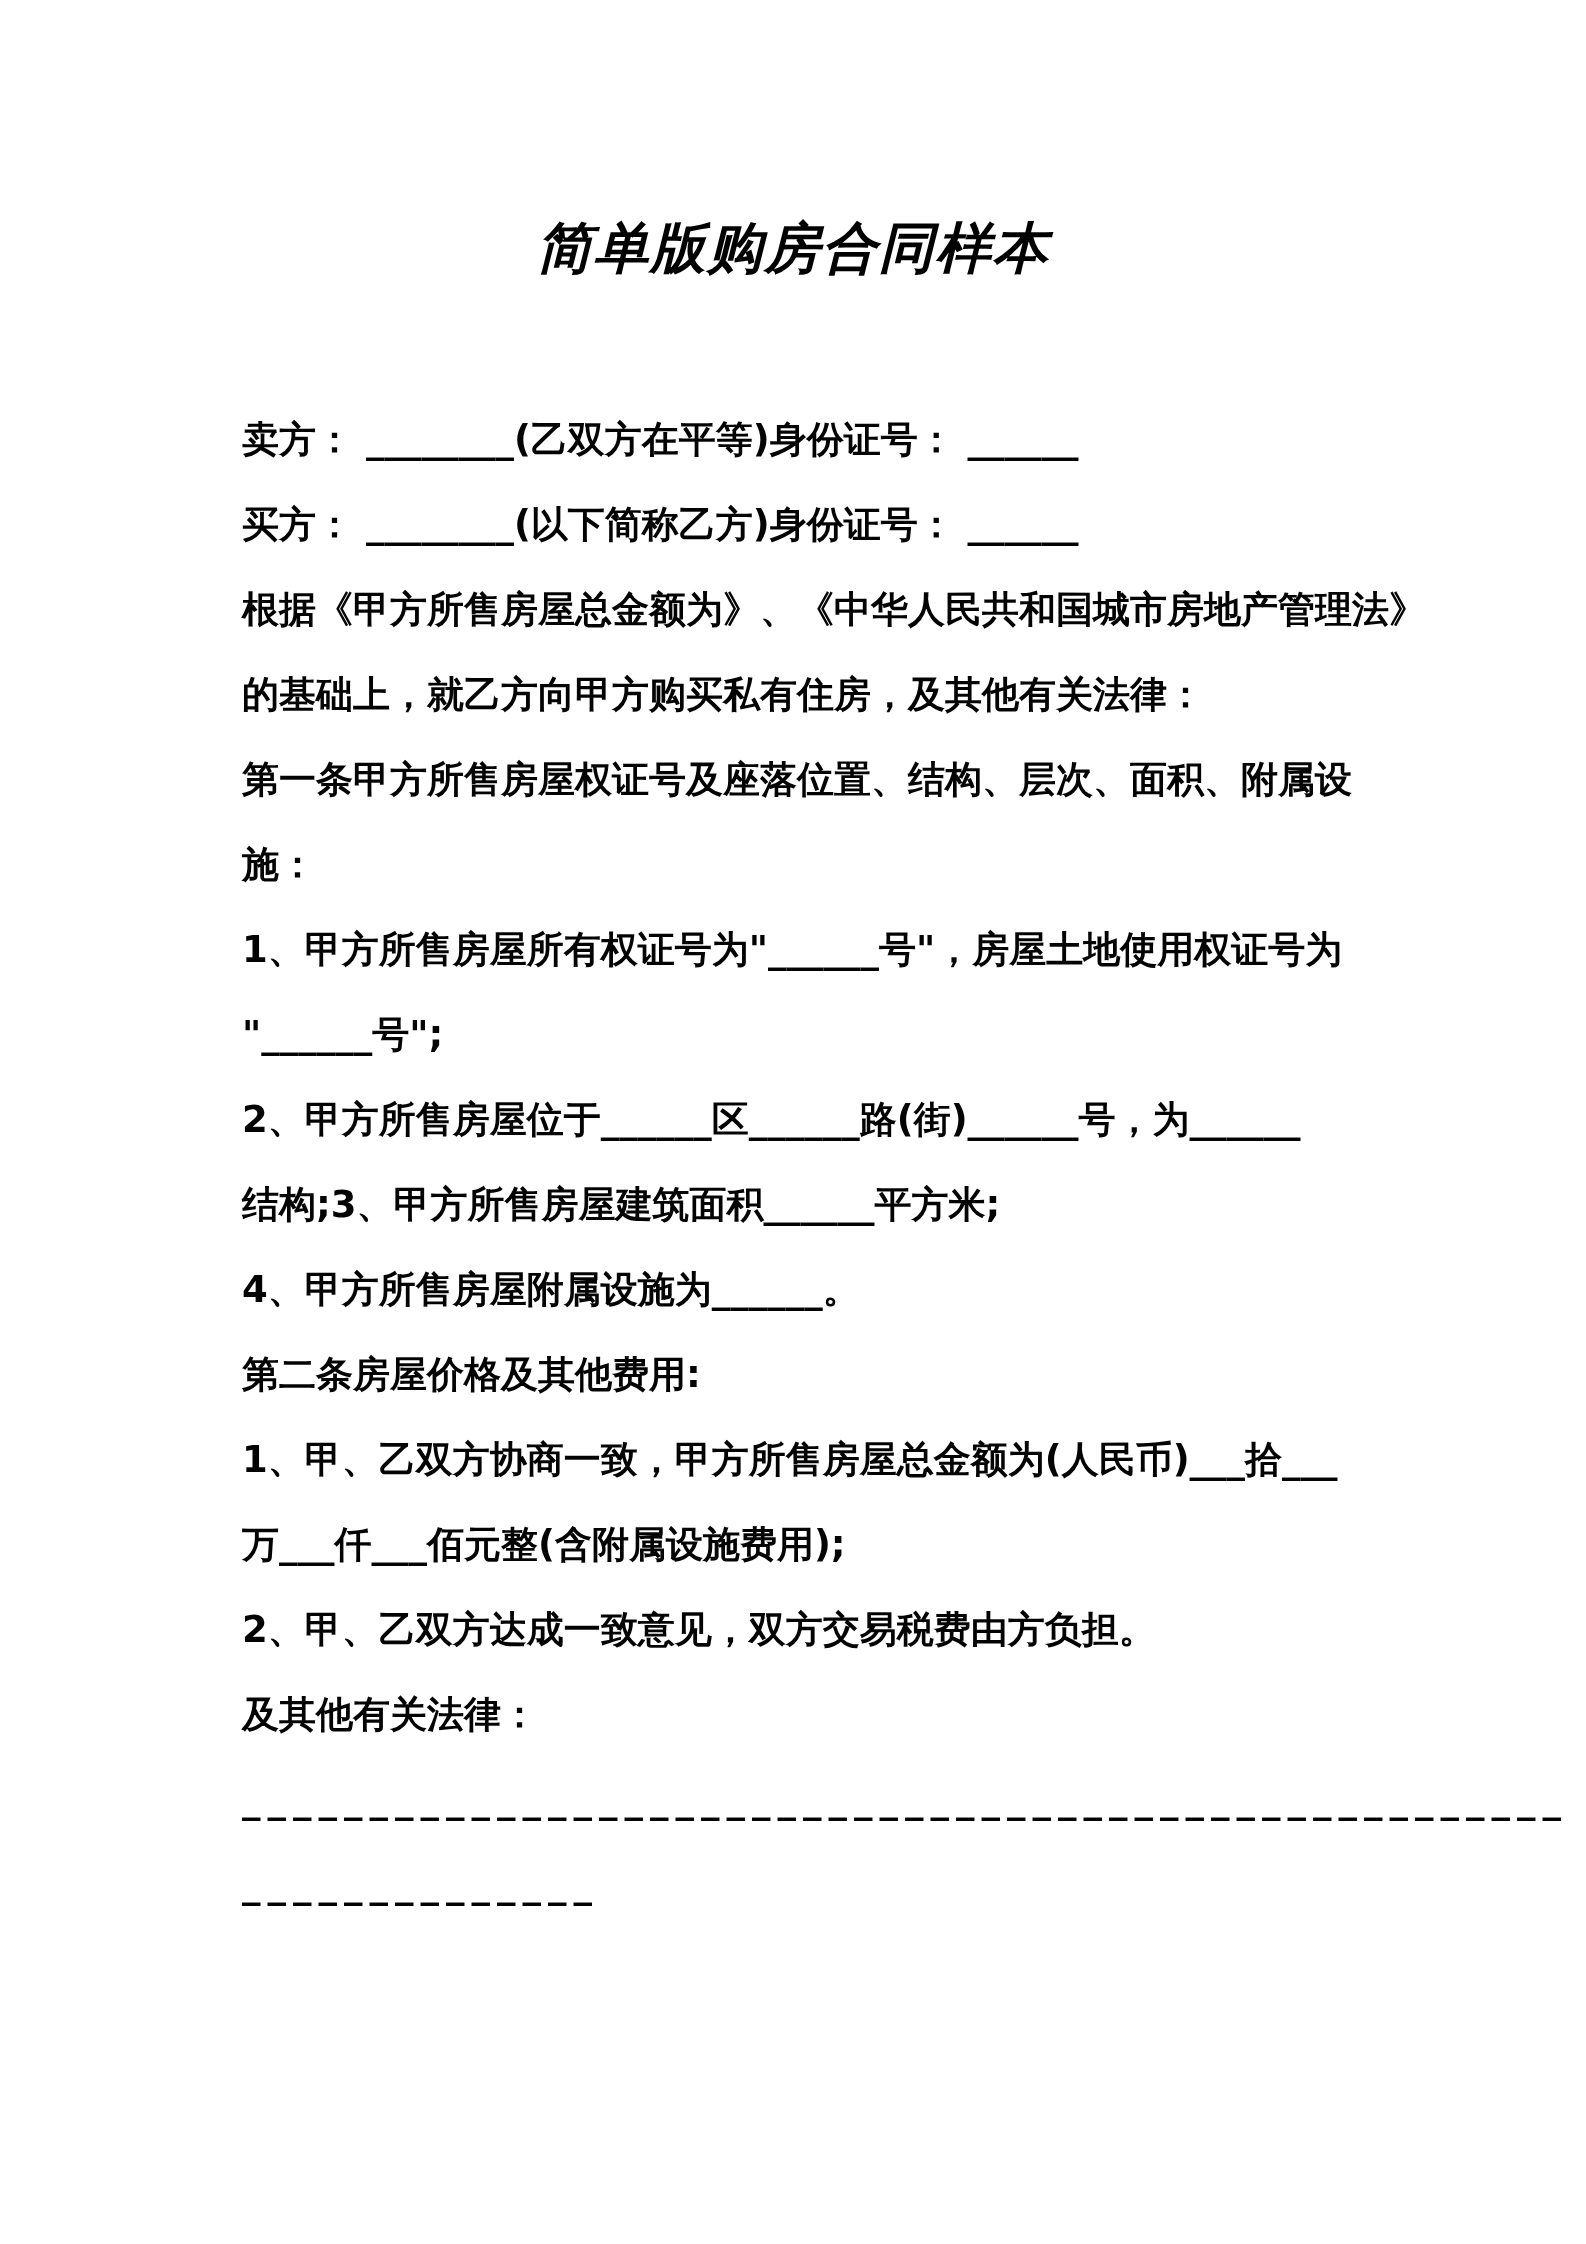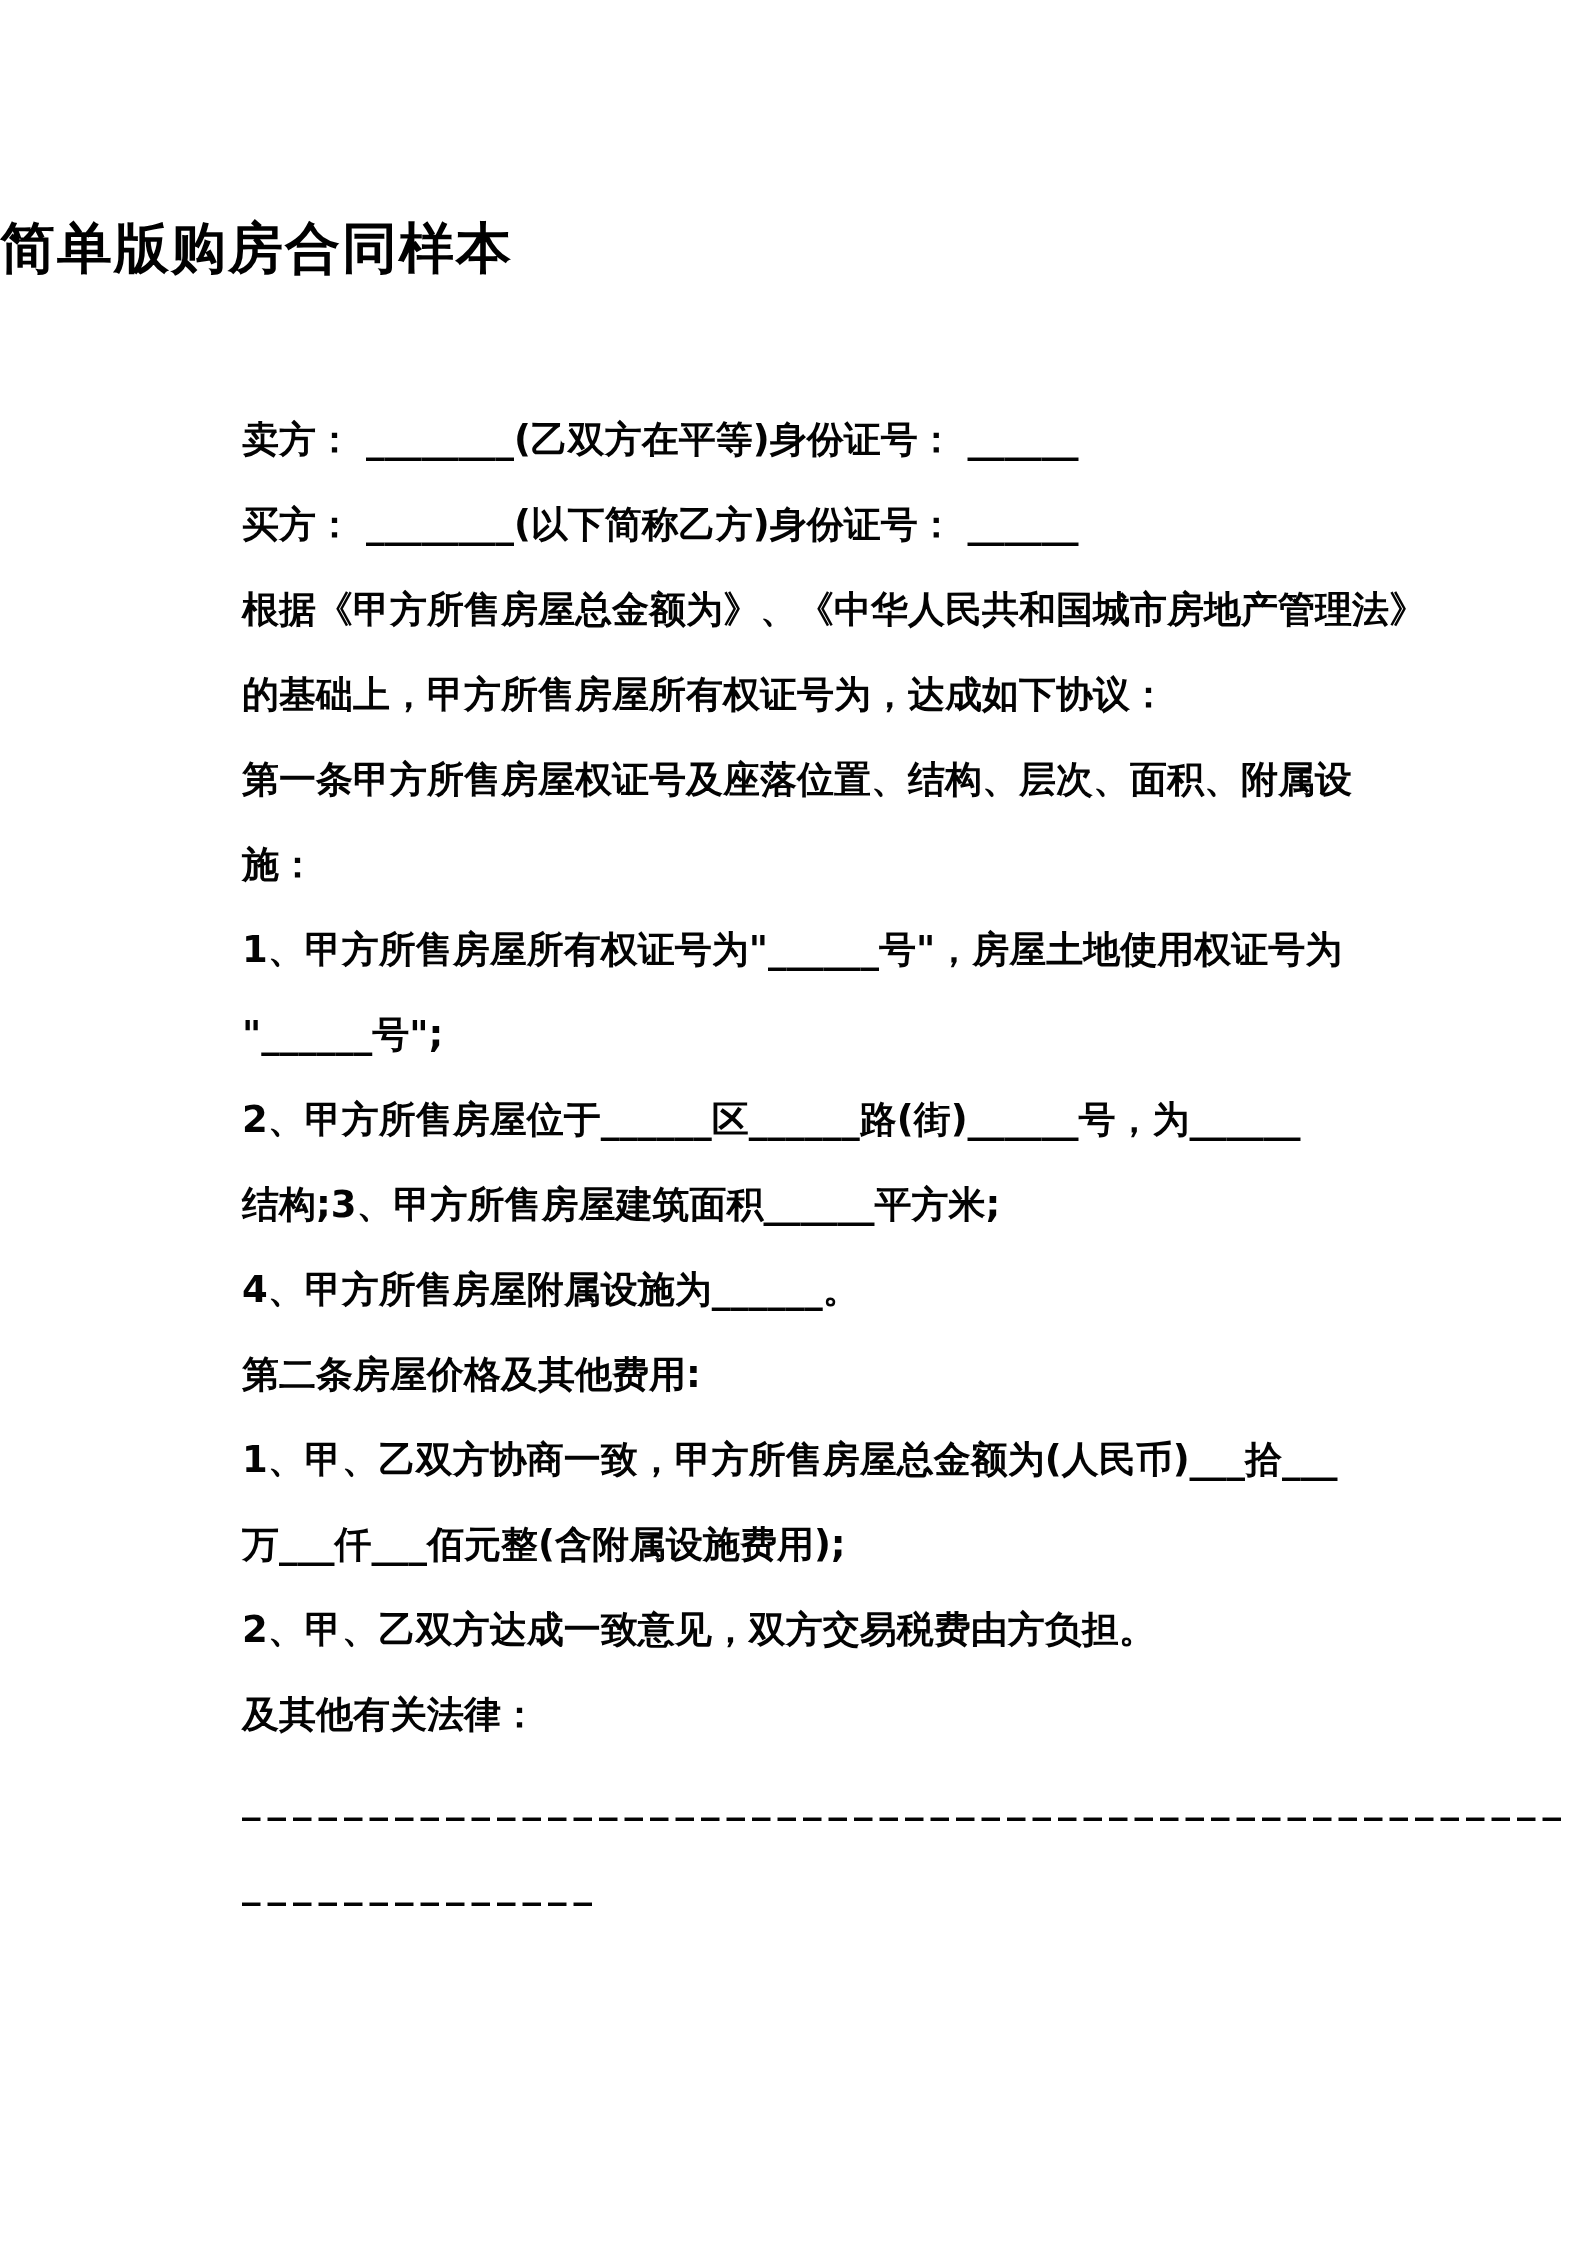--- a/index.html
+++ b/index.html
@@ -16,22 +16,24 @@
     box-sizing: border-box;
     font-family: "DejaVu Sans", sans-serif;
     color: #000000;
     font-weight: bold;
   }
   .doc-title {
     margin: 0;
     padding-top: 218px;
     font-size: 55px;
     line-height: 1.1;
+    text-align: center;
     letter-spacing: 2px;
     color: #000000;
+    font-style: italic;
   }
   .doc-body {
     margin-top: 118px;
     padding: 0 242px;
   }
   .doc-line {
     font-size: 37px;
     line-height: 85px;
     height: 85px;
     white-space: pre;
@@ -46,21 +48,21 @@
 <body>
 
 <div class="page">
 
   <h1 class="doc-title">简单版购房合同样本</h1>
 
   <div class="doc-body">
     <div class="doc-line">卖方： ________(乙双方在平等)身份证号： ______</div>
     <div class="doc-line">买方： ________(以下简称乙方)身份证号： ______</div>
     <div class="doc-line">根据《甲方所售房屋总金额为》、《中华人民共和国城市房地产管理法》</div>
-    <div class="doc-line">的基础上，甲方所售房屋所有权证号为，达成如下协议：</div>
+    <div class="doc-line">的基础上，就乙方向甲方购买私有住房，及其他有关法律：</div>
     <div class="doc-line">第一条甲方所售房屋权证号及座落位置、结构、层次、面积、附属设</div>
     <div class="doc-line">施：</div>
     <div class="doc-line">1、甲方所售房屋所有权证号为"______号"，房屋土地使用权证号为</div>
     <div class="doc-line">"______号";</div>
     <div class="doc-line">2、甲方所售房屋位于______区______路(街)______号，为______</div>
     <div class="doc-line">结构;3、甲方所售房屋建筑面积______平方米;</div>
     <div class="doc-line">4、甲方所售房屋附属设施为______。</div>
     <div class="doc-line">第二条房屋价格及其他费用:</div>
     <div class="doc-line">1、甲、乙双方协商一致，甲方所售房屋总金额为(人民币)___拾___</div>
     <div class="doc-line">万___仟___佰元整(含附属设施费用);</div>

